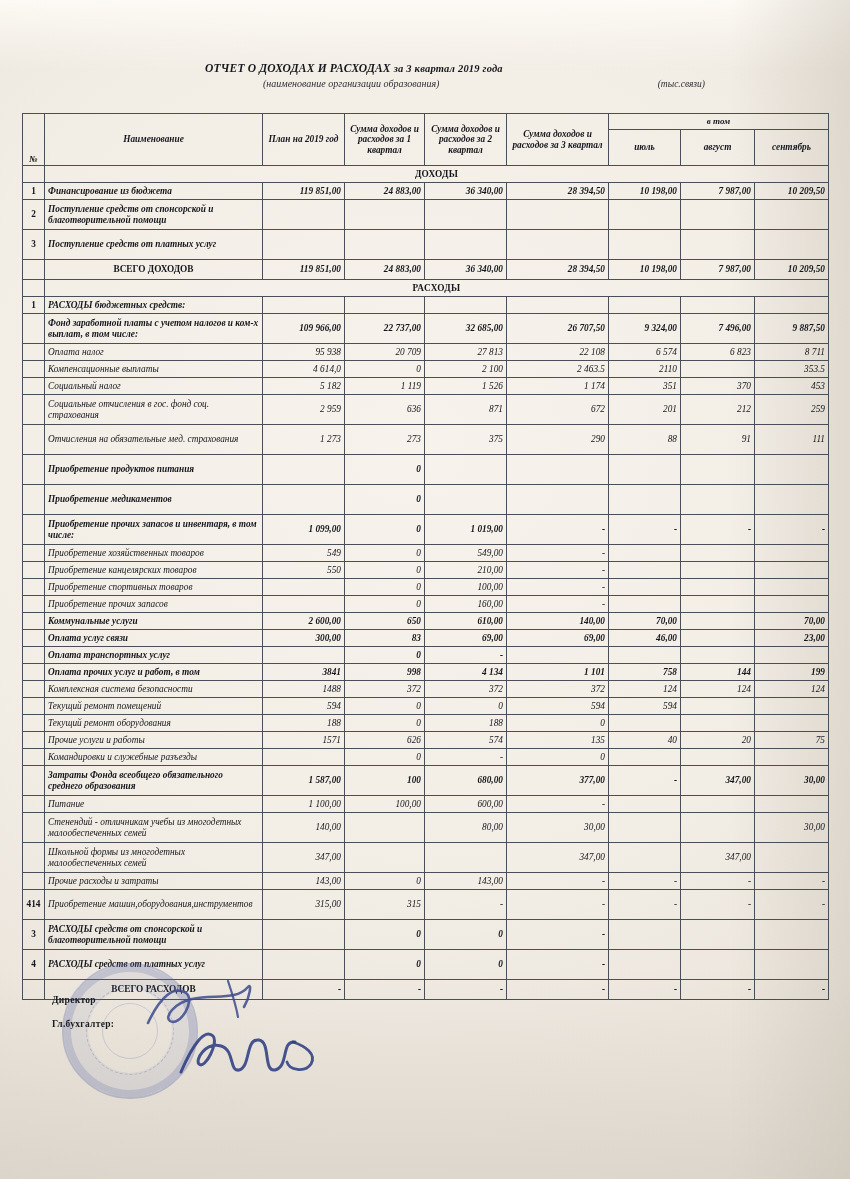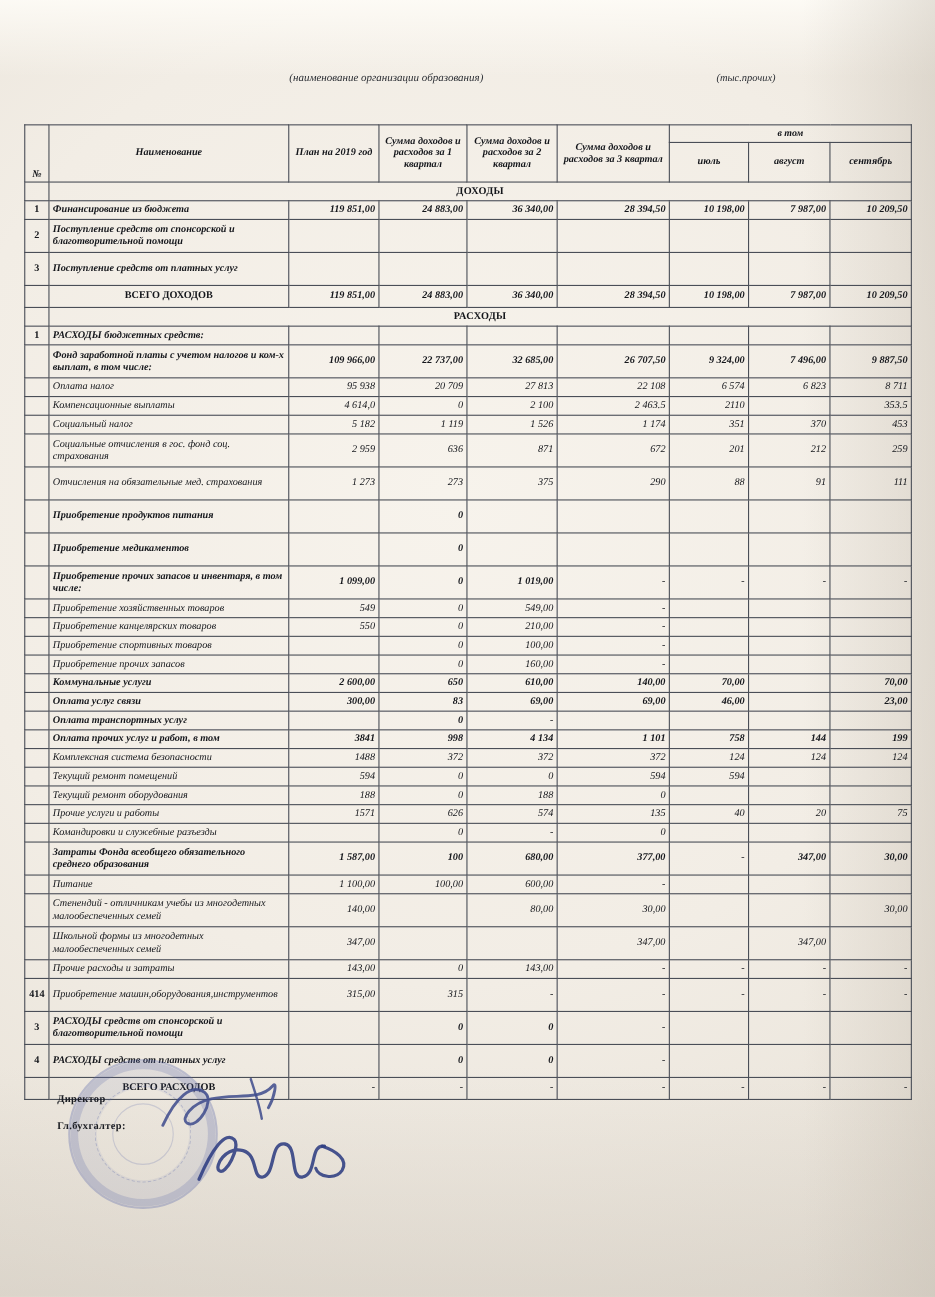--- a/index.html
+++ b/index.html
@@ -101,23 +101,27 @@
 <body>
 
 <div class="paper"></div>
 <div class="shade-top"></div>
 <div class="shade-bot"></div>
 <div class="shade-rt"></div>
 
 <div class="sheet">
 
   <div class="hdr">
+    <div class="t1">
+      <span>ОТЧЕТ О ДОХОДАХ И РАСХОДАХ</span>
+      <span class="small">за 3 квартал 2019 года</span>
+    </div>
     <div class="t3row">
       <div class="t3">(наименование организации образования)</div>
-      <div class="t4">(тыс.прочих)</div>
+      <div class="t4">(тыс.связи)</div>
     </div>
   </div>
 
   <table class="main">
     <colgroup>
       <col class="c0">
         <col class="c1">
         <col class="c2">
         <col class="c3">
       <col class="c4">

